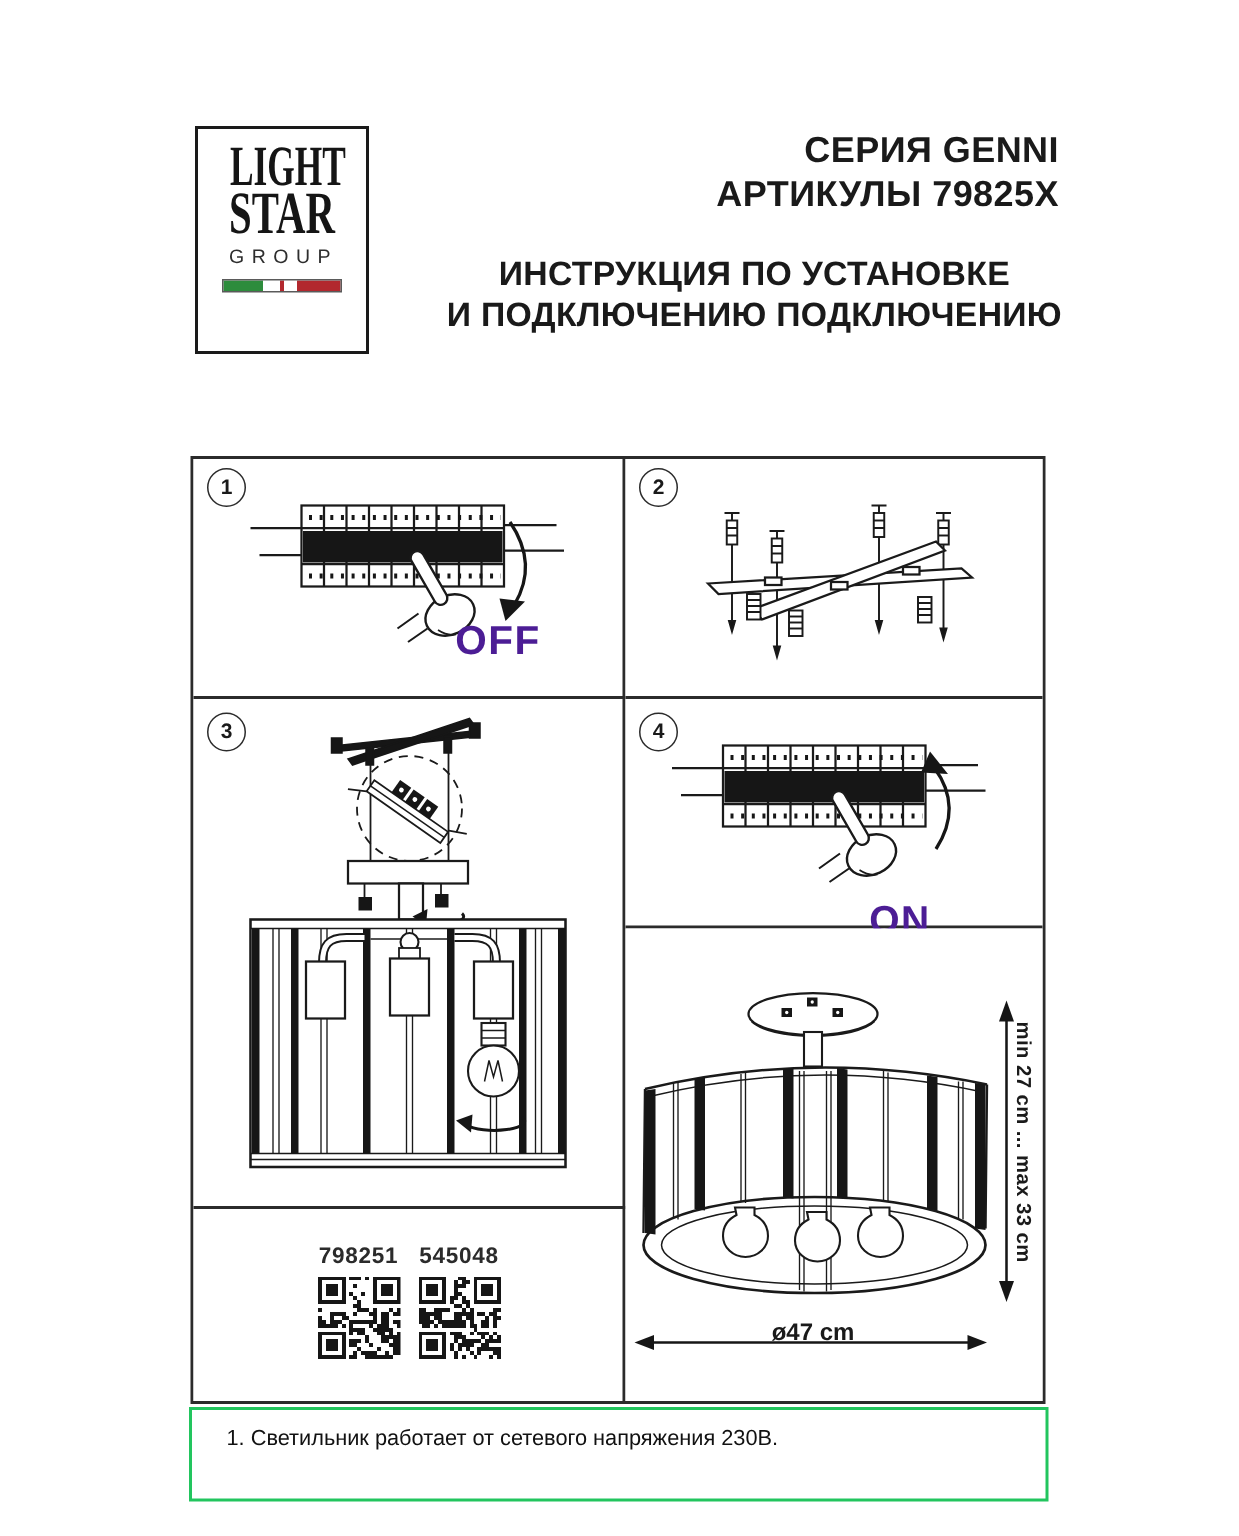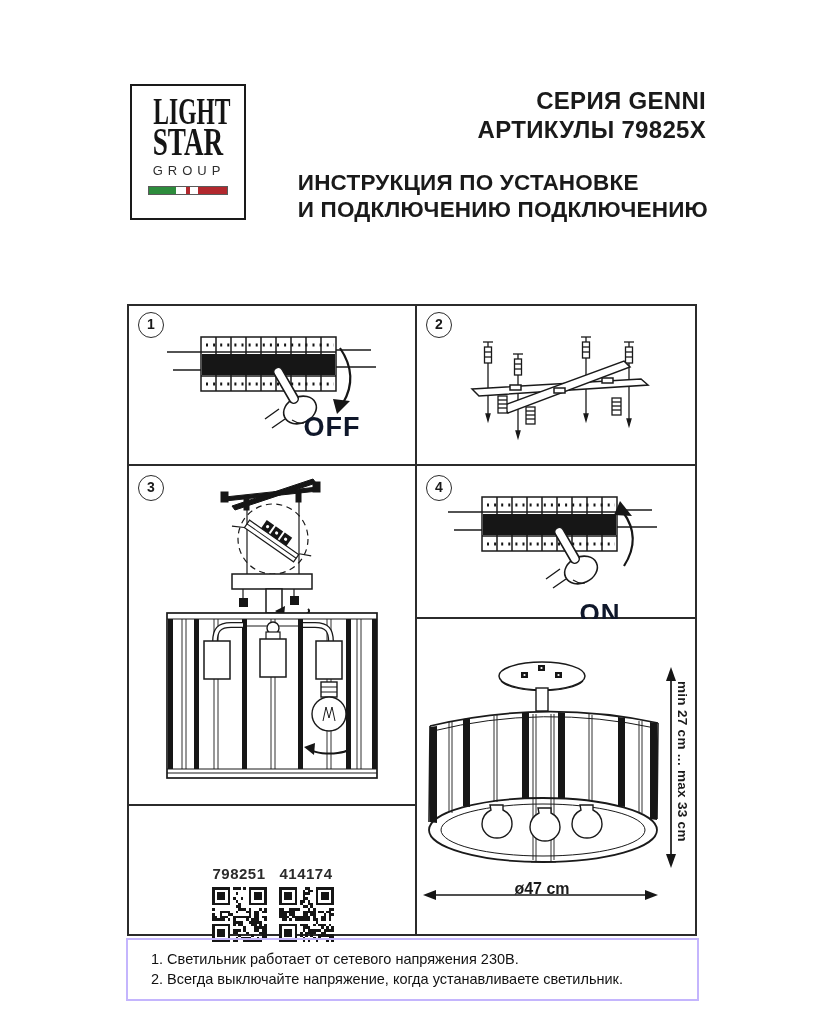--- a/index.html
+++ b/index.html
@@ -1,60 +1,60 @@
 <!DOCTYPE html>
 <html><head>
 <meta charset="utf-8">
 <style>
   html,body{margin:0;padding:0;background:#ffffff;}
   .page{position:relative;width:826px;height:1024px;background:#fff;overflow:hidden;
         font-family:"Liberation Sans",sans-serif;color:#1a1a1a;}
   
-  .logo-box{position:absolute;left:130px;top:84px;width:116px;height:136px;
+  .logo-box{position:absolute;left:130px;top:84px;width:116px;height:152px;
             border:2px solid #1a1a1a;box-sizing:border-box;text-align:center;overflow:hidden;}
   .logo-light{font-family:"Liberation Serif",serif;font-weight:bold;font-size:38px;line-height:30px;
               margin-top:10px;transform:scaleX(.62);letter-spacing:0;color:#151515;}
   .logo-star{font-family:"Liberation Serif",serif;font-weight:bold;font-size:40px;line-height:32px;
              transform:scaleX(.68);color:#151515;}
   .logo-group{font-size:13px;letter-spacing:5px;margin-top:5px;padding-left:2px;color:#2e2e2e;}
   .flag{width:80px;height:9px;margin:8px auto 0 auto;border:1px solid #5a5a5a;box-sizing:border-box;}
   .hdr-top{position:absolute;top:86px;right:120px;text-align:right;font-weight:bold;
            font-size:24px;line-height:29px;letter-spacing:.3px;white-space:nowrap;}
-  .hdr-main{position:absolute;top:169px;right:118px;text-align:left;font-weight:bold;
+  .hdr-main{position:absolute;top:169px;right:118px;text-align:center;font-weight:bold;
             font-size:22.5px;line-height:27px;letter-spacing:.2px;white-space:nowrap;}
   
   .grid{position:absolute;left:127px;top:304px;width:570px;height:632px;
         border:2px solid #2b2b2b;box-sizing:border-box;}
   .panel{position:absolute;box-sizing:border-box;background:#fff;}
   .p1{left:0;top:0;width:288px;height:160px;border-right:2px solid #2b2b2b;border-bottom:2px solid #2b2b2b;}
   .p2{left:288px;top:0;width:278px;height:160px;border-bottom:2px solid #2b2b2b;}
   .p3{left:0;top:160px;width:288px;height:340px;border-right:2px solid #2b2b2b;border-bottom:2px solid #2b2b2b;}
   .pqr{left:0;top:500px;width:288px;height:128px;border-right:2px solid #2b2b2b;}
   .p4{left:288px;top:160px;width:278px;height:153px;border-bottom:2px solid #2b2b2b;}
   .p5{left:288px;top:313px;width:278px;height:315px;}
   .badge{position:absolute;left:9px;top:6px;width:26px;height:26px;border:1.6px solid #2b2b2b;
          border-radius:50%;box-sizing:border-box;text-align:center;font-size:14px;font-weight:bold;
          line-height:23px;background:#fff;z-index:3;}
   .p3 .badge,.p4 .badge{top:9px;}
   .art{position:absolute;left:0;top:0;width:100%;height:100%;}
-  .switch-label{position:absolute;font-weight:bold;letter-spacing:1px;color:#0f172a;}
+  .switch-label{position:absolute;font-weight:bold;letter-spacing:1px;color:#4c1d95;}
   .lbl-off{left:168px;top:106px;width:70px;text-align:center;font-size:27px;}
   .lbl-on{left:148px;top:108px;width:70px;text-align:center;font-size:26px;margin-top:24px;}
   
   .qr-item{position:absolute;width:58px;text-align:center;}
-  .qr-item .code{font-size:15px;font-weight:bold;color:#2b2b2b;letter-spacing:.5px;margin-top:36px;}
+  .qr-item .code{font-size:15px;font-weight:bold;color:#2b2b2b;letter-spacing:.5px;}
   .qr-img{width:55px;height:55px;margin:5px auto 0 auto;}
   
   .dim-v{position:absolute;left:258px;top:62px;height:190px;writing-mode:vertical-rl;
          font-size:13.5px;font-weight:bold;white-space:nowrap;letter-spacing:.3px;}
   .dim-h{position:absolute;left:58px;top:249px;width:134px;text-align:center;
          font-size:16px;font-weight:bold;margin-top:12px;}
   
   .notes{position:absolute;left:126px;top:938px;width:573px;height:63px;
-         border:2px solid #c4b5fd;box-sizing:border-box;padding:9px 10px 0 23px;
+         border:2px solid #22c55e;box-sizing:border-box;padding:9px 10px 0 23px;
          font-size:14.5px;line-height:20px;color:#111;}
 </style>
 </head>
 <body>
 
 <div class="page">
 
   <div class="logo-box">
     <div class="logo-light">LIGHT</div>
     <div class="logo-star">STAR</div>
@@ -404,21 +404,21 @@
               <rect x="2" y="2" width="3" height="3" fill="#161616"></rect>
               <rect x="14" y="0" width="7" height="7" fill="#161616"></rect>
               <rect x="15" y="1" width="5" height="5" fill="#fff"></rect>
               <rect x="16" y="2" width="3" height="3" fill="#161616"></rect>
               <rect x="0" y="14" width="7" height="7" fill="#161616"></rect>
               <rect x="1" y="15" width="5" height="5" fill="#fff"></rect>
               <rect x="2" y="16" width="3" height="3" fill="#161616"></rect>
             </svg></div>
       </div>
       <div class="qr-item" style="left:148px;top:23px;">
-        <div class="code">414174</div>
+        <div class="code">545048</div>
         <div class="qr-img"><svg viewBox="0 0 21 21" width="100%" height="100%" shape-rendering="crispEdges">
               <rect x="10" y="0" width="1" height="1" fill="#161616"></rect>
               <rect x="11" y="0" width="1" height="1" fill="#161616"></rect>
               <rect x="9" y="1" width="1" height="1" fill="#161616"></rect>
               <rect x="11" y="1" width="1" height="1" fill="#161616"></rect>
               <rect x="12" y="1" width="1" height="1" fill="#161616"></rect>
               <rect x="9" y="2" width="1" height="1" fill="#161616"></rect>
               <rect x="10" y="2" width="1" height="1" fill="#161616"></rect>
               <rect x="11" y="2" width="1" height="1" fill="#161616"></rect>
               <rect x="9" y="3" width="1" height="1" fill="#161616"></rect>
@@ -668,16 +668,15 @@
           <polygon points="241,276 228,271 228,281" fill="#161616"></polygon>
         </g>
       </svg>
       <span class="dim-v">min 27 cm ... max 33 cm</span>
       <span class="dim-h">ø47 cm</span>
     </div>
   </div>
 
   <div class="notes">
     <div>1. Светильник работает от сетевого напряжения 230В.</div>
-    <div>2. Всегда выключайте напряжение, когда устанавливаете светильник.</div>
   </div>
 
 </div>
 
 </body></html>

